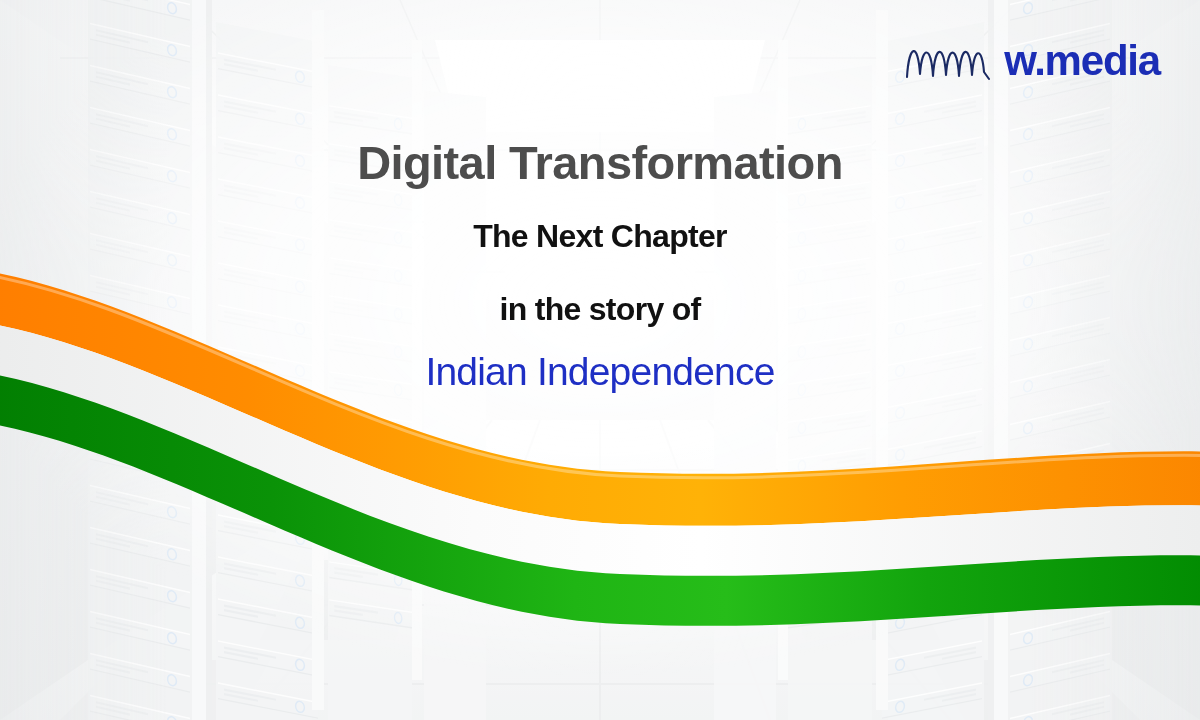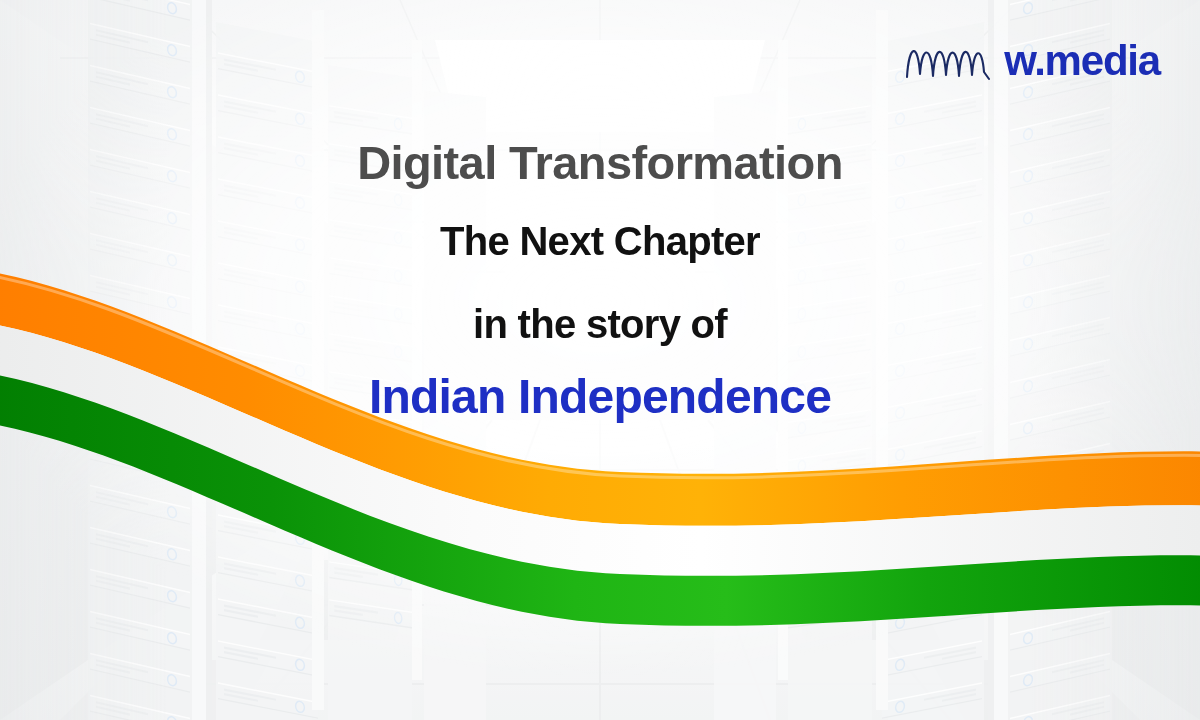--- a/index.html
+++ b/index.html
@@ -49,29 +49,29 @@
     padding:0 24px;
   }
   #eyebrow {
     font-size:47px;
     font-weight:700;
     letter-spacing:-0.6px;
     line-height:1.06;
     margin-bottom:28px;
   }
   #sub-1, #sub-2 {
-    font-size:40px;
+    font-size:32px;
     font-weight:700;
     letter-spacing:-0.7px;
     line-height:1.28;
   }
   #sub-2 { margin-bottom:20px; }
   #emphasis {
-    font-size:48px;
-    font-weight:700;
+    font-size:39px;
+    font-weight:400;
     letter-spacing:-0.8px;
     line-height:1.12;
   }
 
   
   #ribbon {
     position:absolute; inset:0;
     width:100%; height:100%;
     z-index:4; pointer-events:none;
   }

